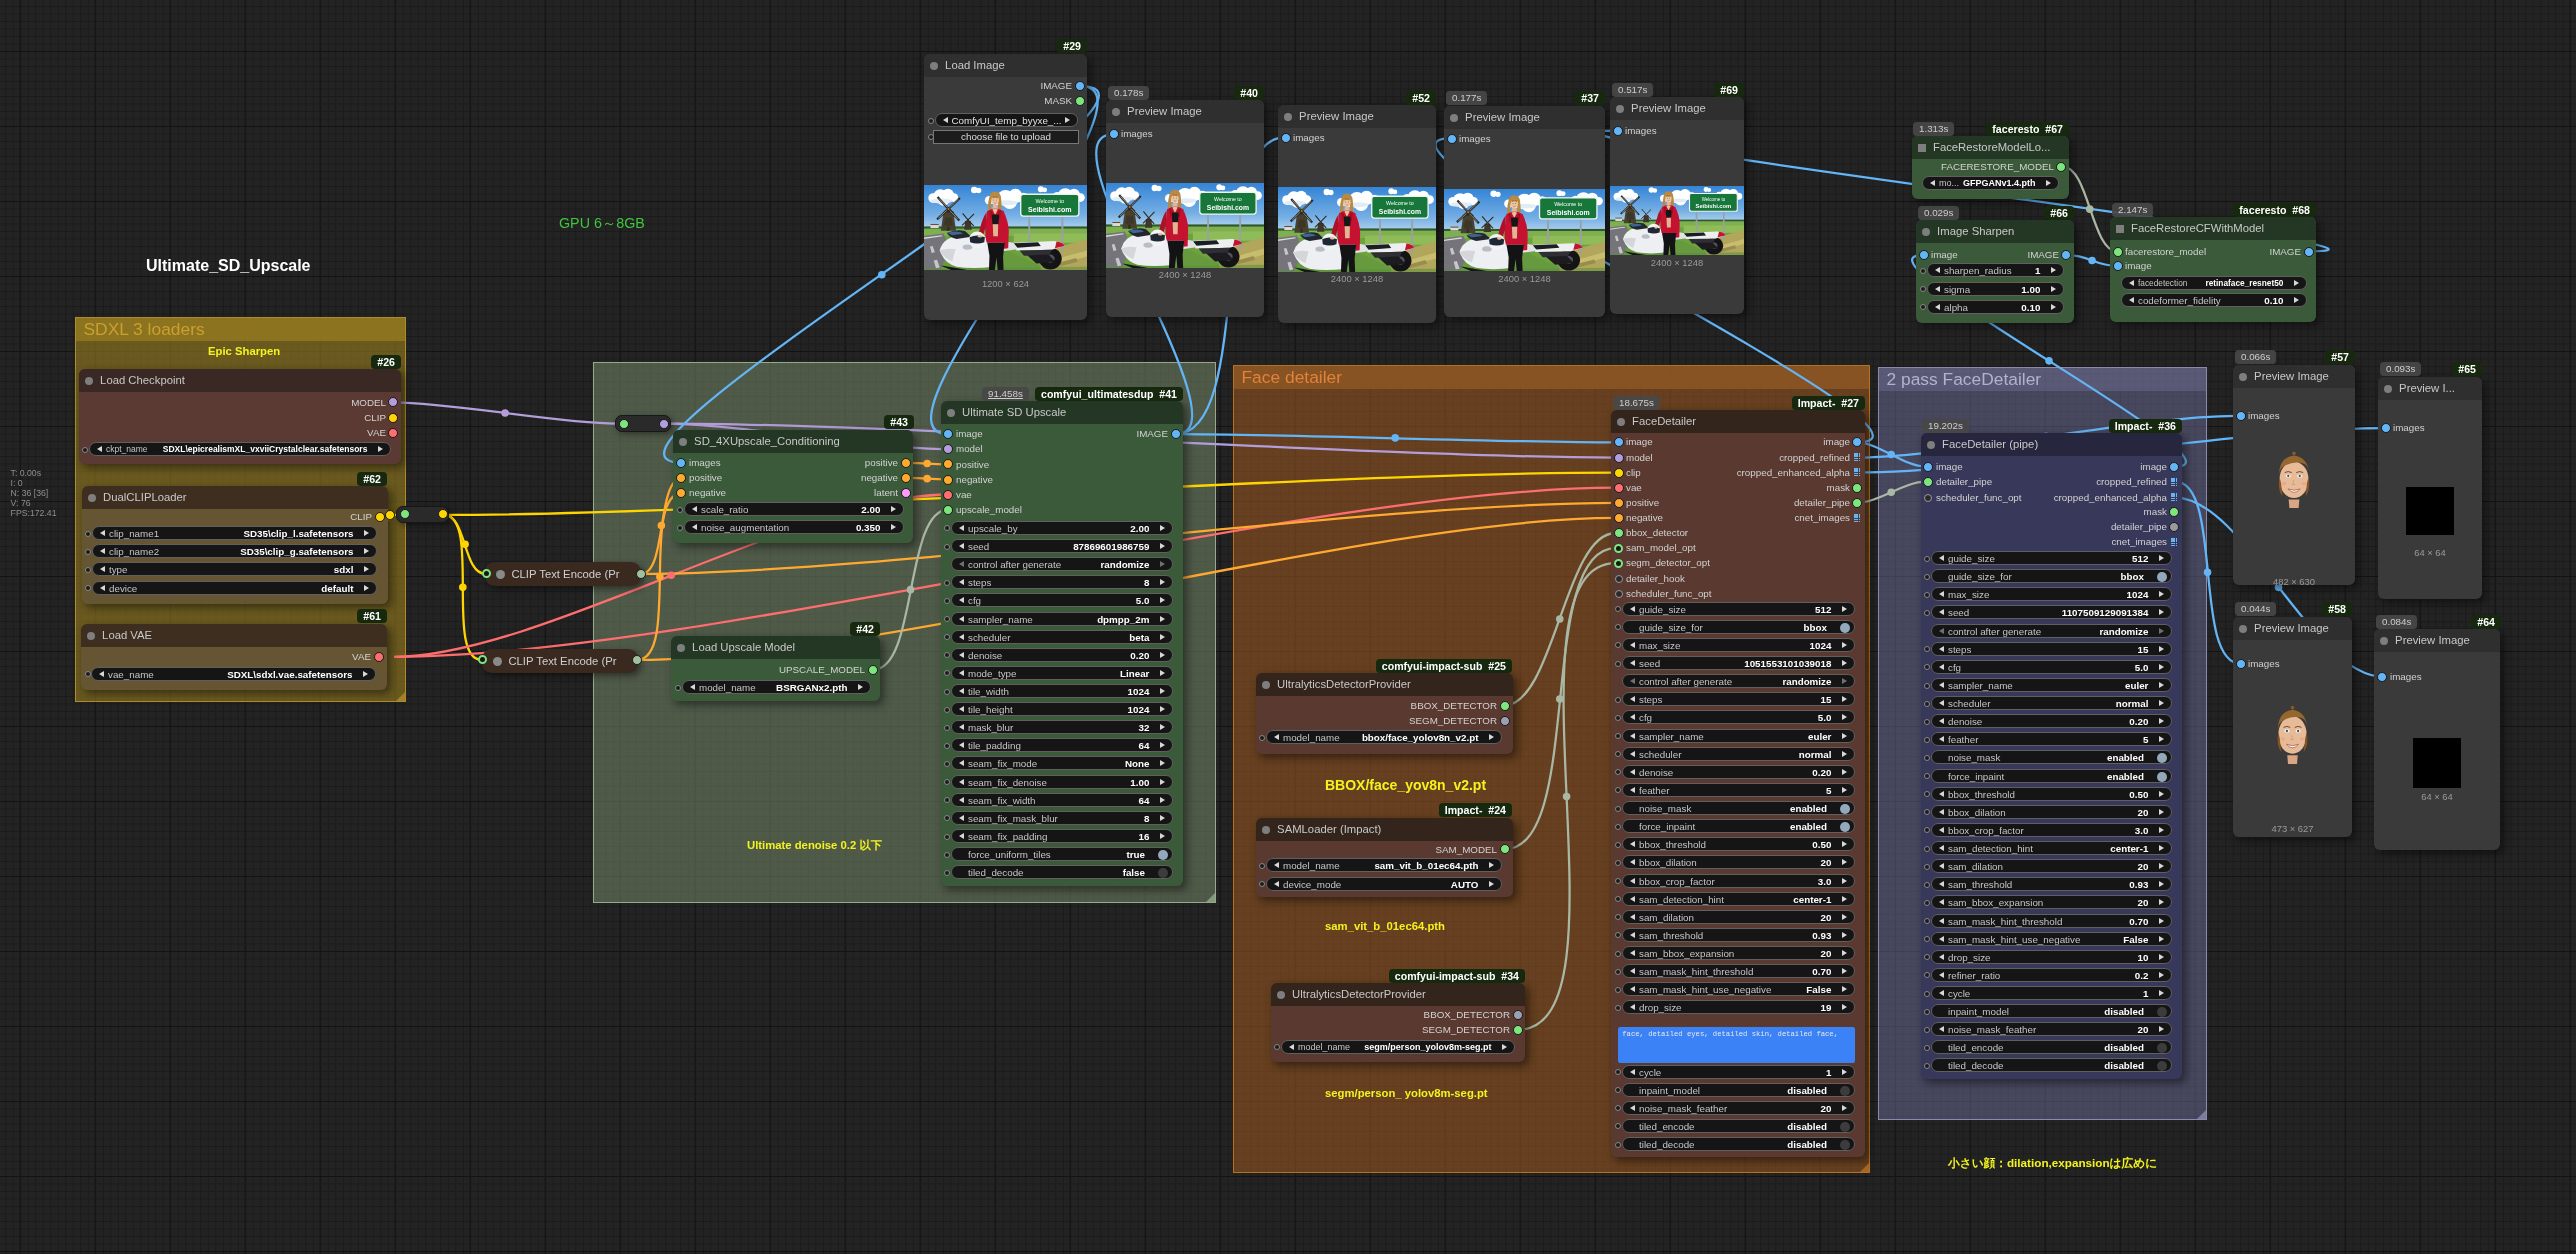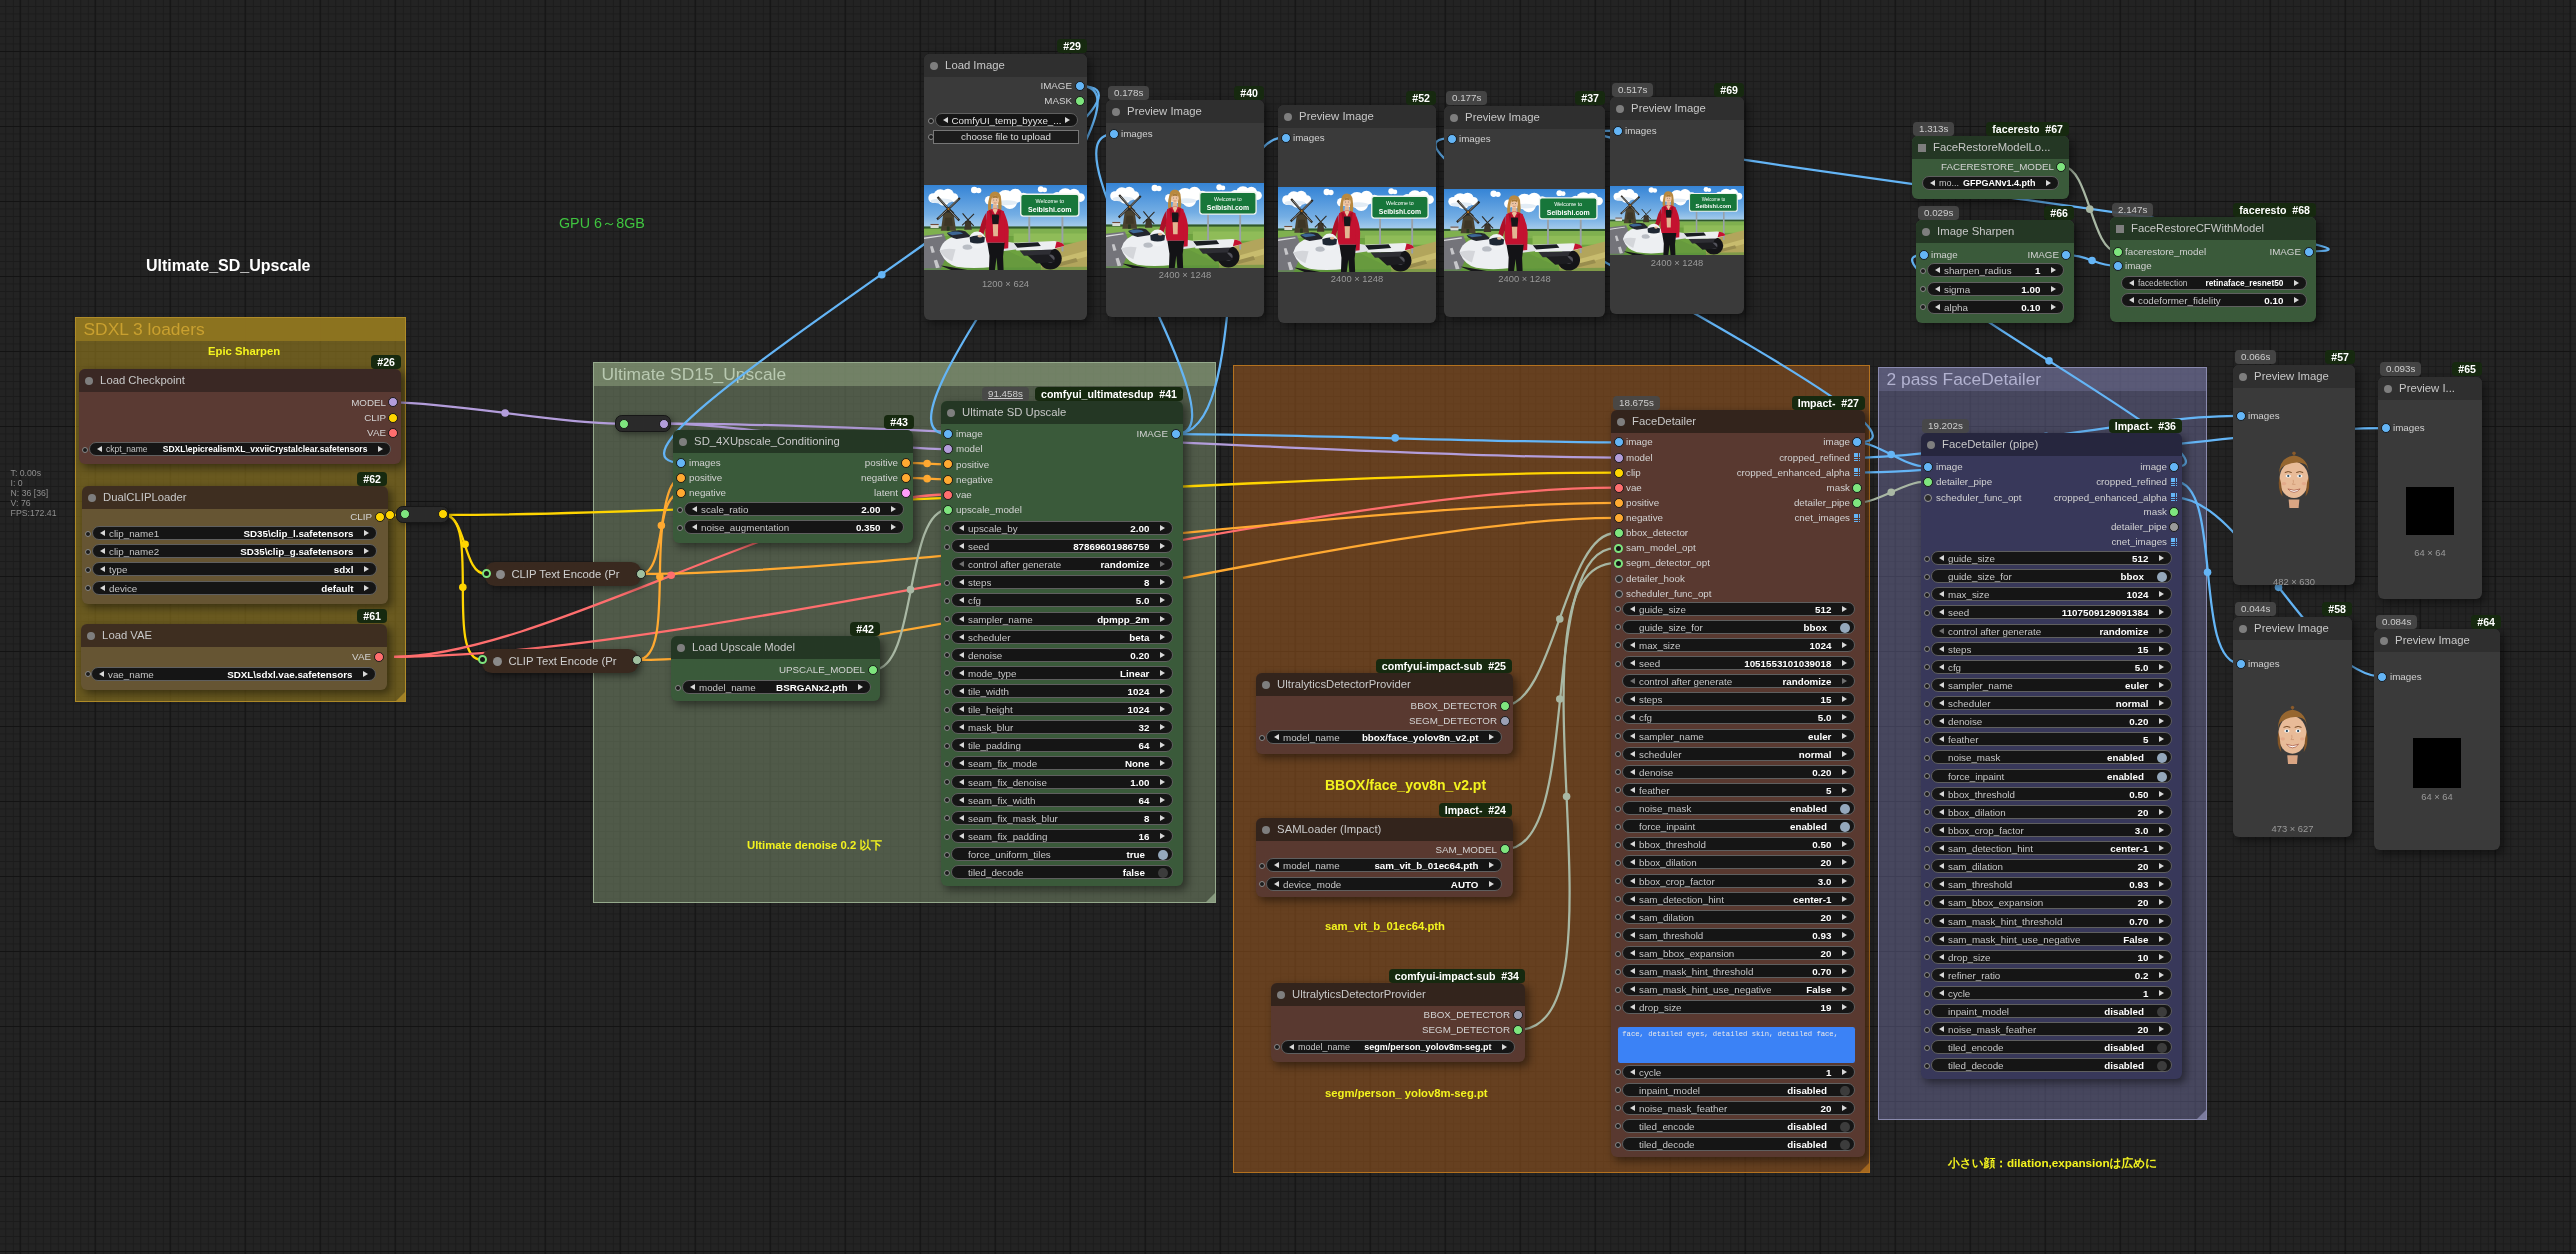--- a/index.html
+++ b/index.html
@@ -45,24 +45,24 @@
 .lbl{position:absolute;white-space:nowrap;z-index:15;font-weight:bold;}
 .stats{position:absolute;left:10.6px;top:468px;font-size:8.7px;color:#8f8f8f;line-height:10px;z-index:15;}
 .coll{position:absolute;height:24px;border-radius:9.8px;background:#39291f;box-shadow:3px 3px 7.5px rgba(0,0,0,.45);z-index:22;line-height:24px;font-size:11.3px;color:#cfcfcf;white-space:nowrap;}
 .cdot{display:inline-block;width:9px;height:9px;border-radius:50%;background:#8a8a8a;margin:0 6.8px 0 10.6px;vertical-align:-0.8px;}
 </style></head><body>
 <div class="group" style="left:75px;top:317px;width:331px;height:385px;background:rgba(150,124,30,0.62);border:0.8px solid #b08c28;">
     <div class="gbar" style="background:rgba(143,117,32,0.92);"><span style="color:#c9a02f;">SDXL 3 loaders</span></div>
     <div class="gcorner" style="border-color: transparent transparent #b08c28 transparent;"></div>
   </div>
 <div class="group" style="left:593px;top:362px;width:623px;height:541px;background:rgba(122,142,110,0.52);border:0.8px solid #95a98c;">
-    <div class="gbar" style="background:rgba(140,160,125,0.56);"><span style="color:#b9c9b1;">Ultimate SD15_Upscale</span></div>
     <div class="gcorner" style="border-color: transparent transparent #95a98c transparent;"></div>
   </div>
 <div class="group" style="left:1233px;top:365px;width:637px;height:808px;background:rgba(165,92,30,0.52);border:0.8px solid #b4721f;">
+    <div class="gbar" style="background:rgba(138,85,36,0.92);"><span style="color:#e0823a;">Face detailer</span></div>
     <div class="gcorner" style="border-color: transparent transparent #b4721f transparent;"></div>
   </div>
 <div class="group" style="left:1878px;top:367px;width:329px;height:753px;background:rgba(110,110,158,0.48);border:0.8px solid #8a8aae;">
     <div class="gbar" style="background:rgba(120,120,160,0.38);"><span style="color:#b2b2d0;">2 pass FaceDetailer</span></div>
     <div class="gcorner" style="border-color: transparent transparent #8a8aae transparent;"></div>
   </div>
 <svg class="wires" width="2576" height="1254" viewBox="0 0 3412 1661">
     <path d="M 503 685 C 533 685 497 682 527 682" stroke="#FFD500" stroke-width="3" fill="none"></path>
     <path d="M 588 682 C 618 682 613 760 643 760" stroke="#FFD500" stroke-width="3" fill="none"></path>
     <path d="M 588 682 C 638 682 588 874 638 874" stroke="#FFD500" stroke-width="3" fill="none"></path>

